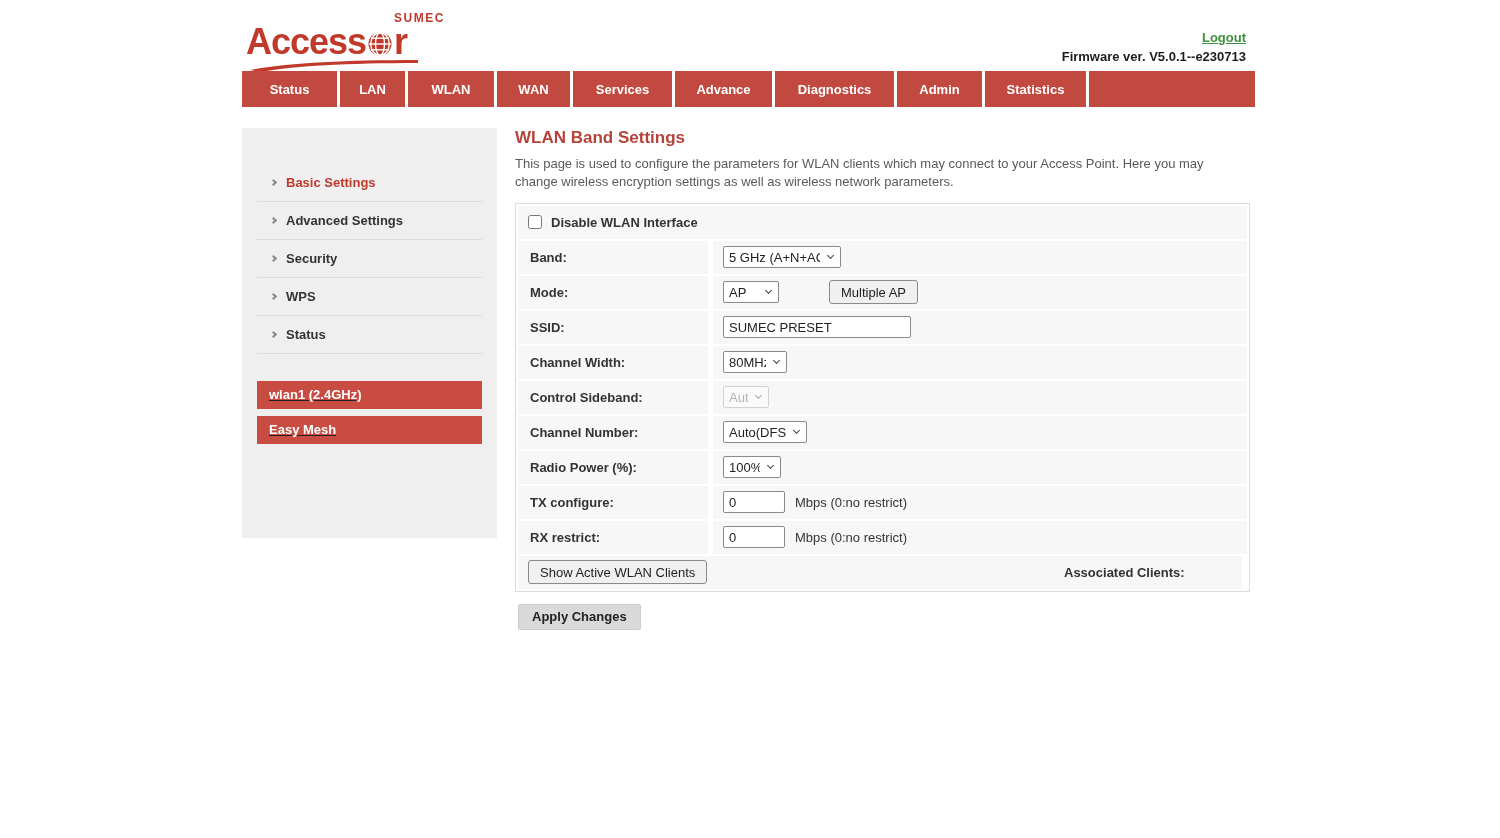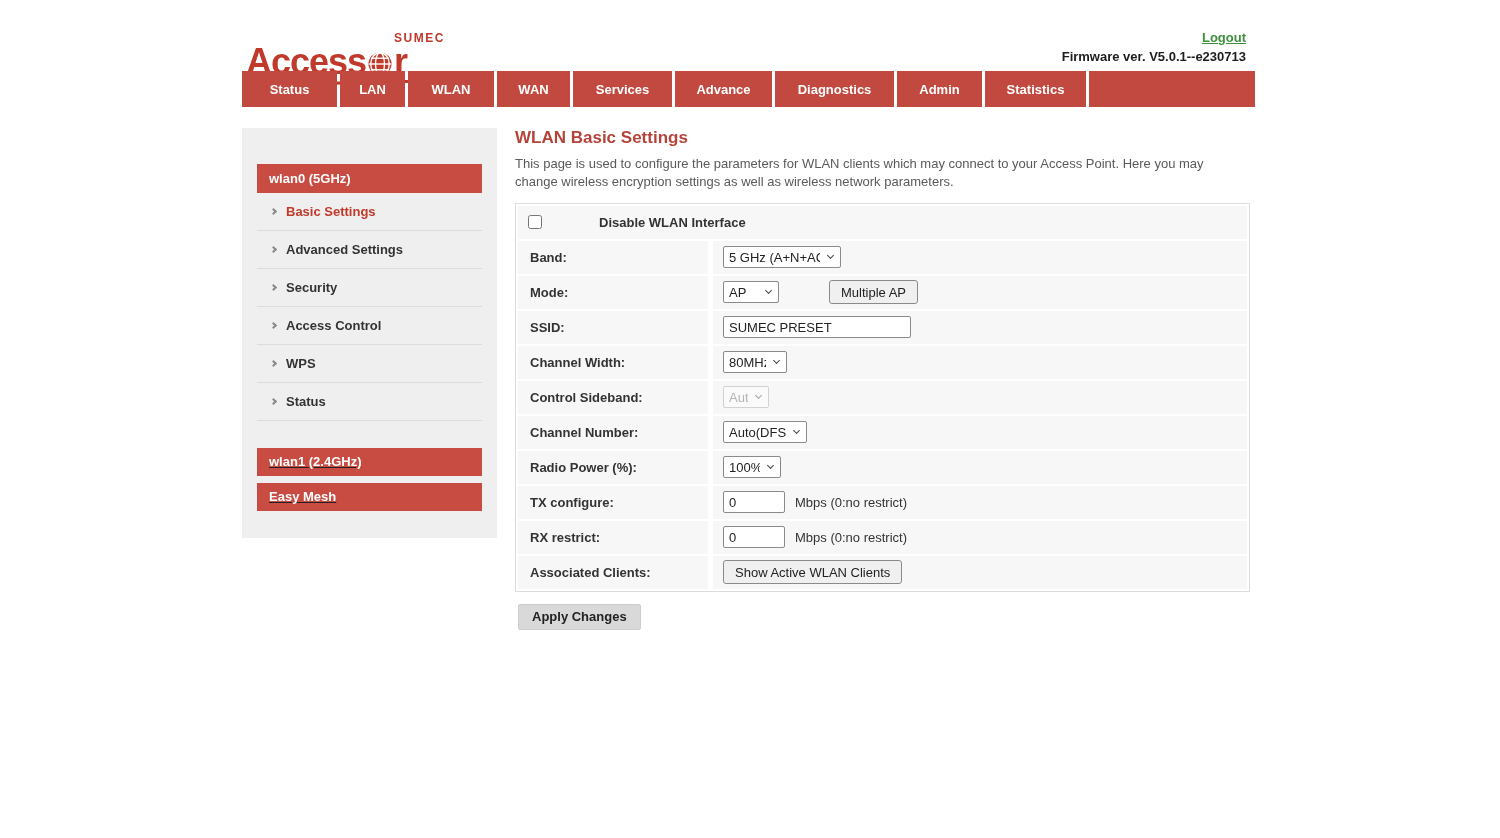--- a/index.html
+++ b/index.html
@@ -4,21 +4,21 @@
 <style>
   * { margin:0; padding:0; box-sizing:border-box; }
   html,body { background:#fff; }
   body {
     width:1500px; height:838px; position:relative;
     font-family:"Liberation Sans", sans-serif; color:#222;
     overflow:hidden;
   }
 
   
-  .logo { position:absolute; left:246px; top:12px; width:210px;margin-top:20px; }
+  .logo { position:absolute; left:246px; top:12px; width:210px; }
   .logo-sumec {
     margin-left:148px; font-size:12px; font-weight:bold;
     color:#c0392b; letter-spacing:1.5px; line-height:12px;
   }
   .logo-main {
     display:flex; align-items:center; line-height:36px;
     font-size:36px; font-weight:bold; color:#c0392b; letter-spacing:-1px;
   }
   .logo-globe { margin:4px 1px 0 1px; }
   .logo-swoosh { display:block; margin-top:-2px; margin-left:2px; }
@@ -77,21 +77,21 @@
   .frow { display:flex; min-height:33px; margin-bottom:2px; }
   .frow:last-child { margin-bottom:0; }
   .cell { background:#f7f7f7; display:flex; align-items:center; }
   .cell-full { flex:1; padding-left:10px; }
   .cell-label {
     width:190px; padding-left:12px; margin-right:5px; flex:none;
     font-size:13px; font-weight:bold; color:#333;
   }
   .cell-ctrl { flex:1; padding-left:10px; }
   .chk { width:14px; height:14px; margin-right:9px; cursor:pointer; }
-  .chk-label { font-size:13px; font-weight:bold; color:#333;margin-left:48px; }
+  .chk-label { font-size:13px; font-weight:bold; color:#333; }
 
   .sel { position:relative; display:inline-block; }
   .sel select {
     appearance:none; -webkit-appearance:none; -moz-appearance:none;
     border:1px solid #8a8a8a; border-radius:2px; background:#fff;
     height:22px; font-family:"Liberation Sans", sans-serif; font-size:13px;
     padding:0 20px 0 5px; color:#222; cursor:pointer;
   }
   .sel .arrow {
     position:absolute; right:8px; top:7px; width:5px; height:5px;
@@ -157,57 +157,52 @@
   <div class="nav-item" style="width:73px">WAN</div>
   <div class="nav-item" style="width:99px">Services</div>
   <div class="nav-item" style="width:97px">Advance</div>
   <div class="nav-item" style="width:119px">Diagnostics</div>
   <div class="nav-item" style="width:85px">Admin</div>
   <div class="nav-item" style="width:101px">Statistics</div>
   <div class="nav-fill"></div>
 </div>
 
 <div class="sidebar">
-  <div class="side-header">wlan0 (5GHz)</div>
 
   <div class="side-item active">
     <span class="chev-right"></span>
     <span>Basic Settings</span>
   </div>
   <div class="side-item">
     <span class="chev-right"></span>
     <span>Advanced Settings</span>
   </div>
   <div class="side-item">
     <span class="chev-right"></span>
     <span>Security</span>
-  </div>
-  <div class="side-item">
-    <span class="chev-right"></span>
-    <span>Access Control</span>
   </div>
   <div class="side-item">
     <span class="chev-right"></span>
     <span>WPS</span>
   </div>
   <div class="side-item">
     <span class="chev-right"></span>
     <span>Status</span>
   </div>
 
   <div class="side-block">
     <div class="sb">wlan1 (2.4GHz)</div>
   </div>
   <div class="side-block">
     <div class="sb">Easy Mesh</div>
   </div>
 </div>
 
 <div class="main">
-  <div class="main-title">WLAN Basic Settings</div>
+  <div class="main-title">WLAN Band Settings</div>
   <div class="main-desc">This page is used to configure the parameters for WLAN clients which may connect to your Access Point. Here you may change wireless encryption settings as well as wireless network parameters.</div>
 
   <div class="form-box">
 
     <div class="frow">
       <div class="cell cell-full">
         <input type="checkbox" class="chk" style="">
         <span class="chk-label">Disable WLAN Interface</span>
       </div>
     </div>
@@ -302,22 +297,22 @@
 
     <div class="frow">
       <div class="cell cell-label">RX restrict:</div>
       <div class="cell cell-ctrl">
         <input class="txt" style="width: 62px;" value="0">
         <span class="suffix">Mbps (0:no restrict)</span>
       </div>
     </div>
 
     <div class="frow">
+      <div class="cell cell-ctrl">
+        <button class="btn">Show Active WLAN Clients</button>
+      </div>
       <div class="cell cell-label">Associated Clients:</div>
-      <div class="cell cell-ctrl">
-        <button class="btn">Show Active WLAN Clients</button>
-      </div>
     </div>
 
   </div>
 
   <button class="btn-apply">Apply Changes</button>
 </div>
 
 </body></html>

